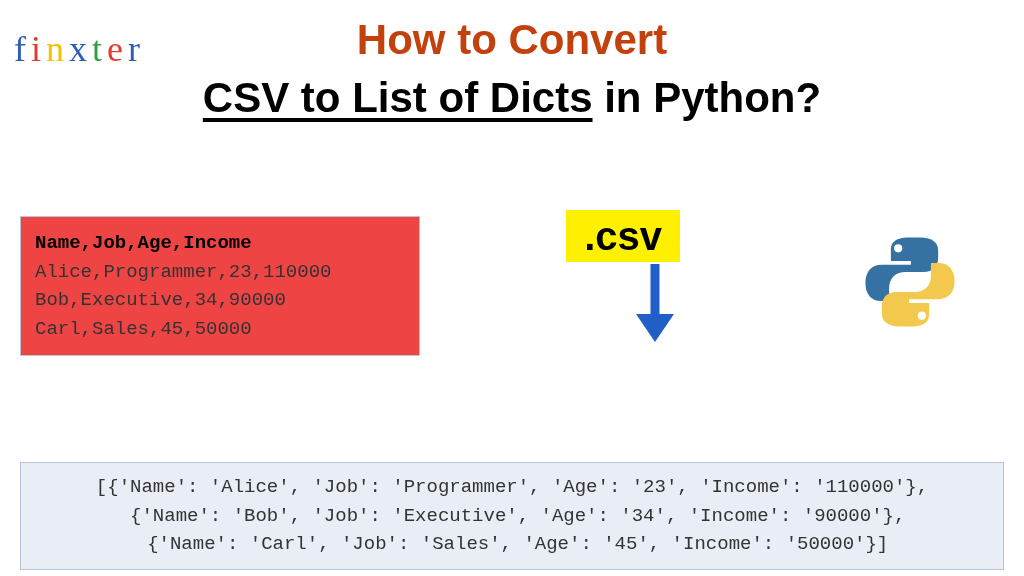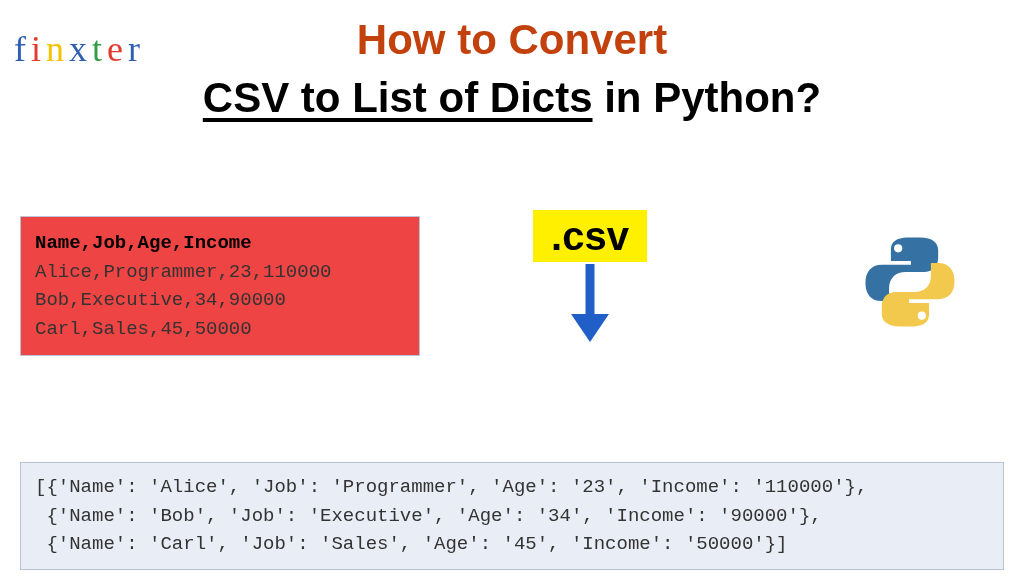--- a/index.html
+++ b/index.html
@@ -33,21 +33,21 @@
     border: 1px solid #b9c5d6;
     padding: 12px 14px;
     font-family: "Courier New", Courier, monospace;
     font-size: 19px;
     line-height: 1.5;
     color: #333;
   }
   .csv-box .hdr { font-weight: bold; color: #000; }
 
   
-  .flow { position: absolute; top: 210px; left: 500px; width: 180px; display: flex; flex-direction: column; align-items: center; }
+  .flow { position: absolute; top: 210px; left: 500px; width: 180px; display: flex; flex-direction: column; align-items: flex-end; }
   .badge {
     background: #fff000;
     color: #000;
     font-size: 40px;
     font-weight: 800;
     padding: 6px 18px;
     line-height: 1;
   }
   .arrow-svg { display: block; }
 
@@ -61,20 +61,21 @@
     left: 20px;
     width: 984px;
     background: #e9eef6;
     border: 1px solid #b9c5d6;
     padding: 10px 14px;
     font-family: "Courier New", Courier, monospace;
     font-size: 19px;
     line-height: 1.5;
     color: #333;
     white-space: pre;
+    text-align: center;
   }
 </style>
 </head>
 <body>
 
 <div class="logo">
   <span class="lf">f</span><span class="li">i</span><span class="ln">n</span><span class="lx">x</span><span class="lt">t</span><span class="le">e</span><span class="lr">r</span>
 </div>
 
 <div class="title-wrap">

